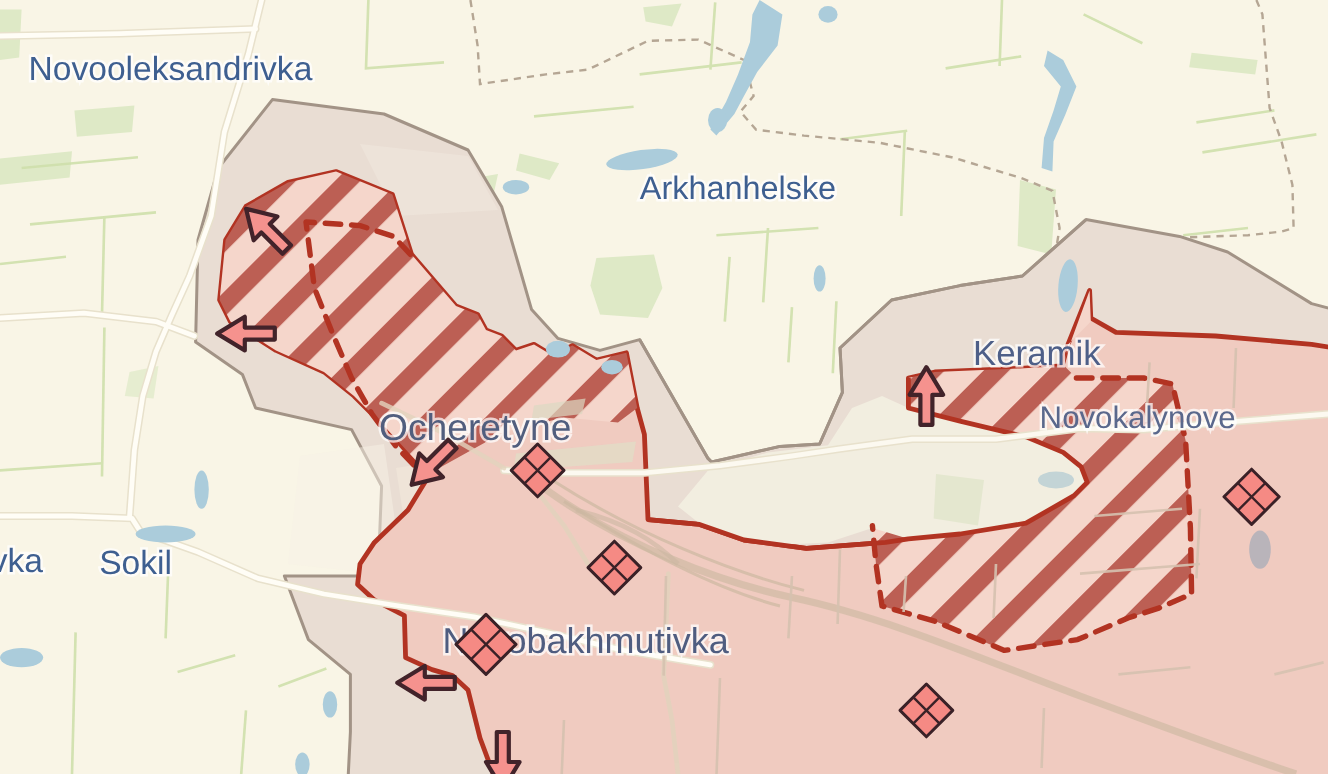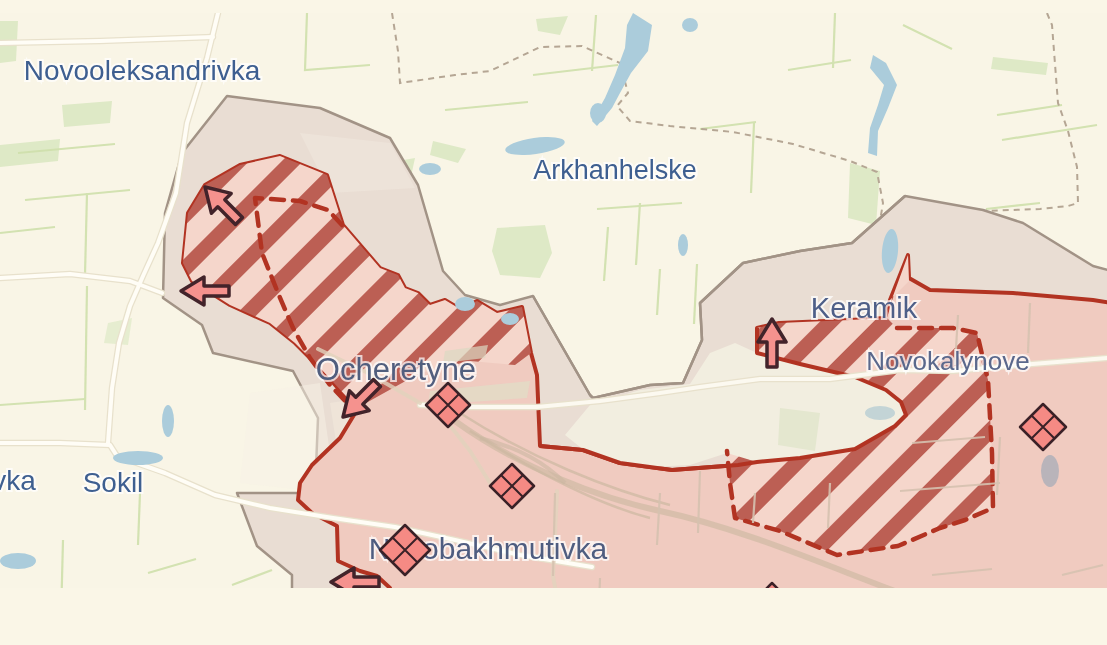--- a/index.html
+++ b/index.html
@@ -1,17 +1,17 @@
 <!DOCTYPE html>
 <html><head>
 <meta charset="utf-8">
 <style>
   html,body{margin:0;padding:0;background:#faf6e7;}
-  #stage{position:relative;width:1107px;height:575px;overflow:hidden;background:#f9f5e6;
-         font-family:"Liberation Sans",sans-serif;margin-top:13px;}
+  #stage{position:relative;width:1107px;height:645px;overflow:hidden;background:#f9f5e6;
+         font-family:"Liberation Sans",sans-serif;}
   #map-svg{position:absolute;left:0;top:0;}
   .place-label{paint-order:stroke;stroke:rgba(255,255,255,0.72);stroke-width:4px;
                font-family:"Liberation Sans",sans-serif;}
 </style>
 </head>
 <body>
 
 <div id="stage">
 <svg id="map-svg" width="1107" height="645" viewBox="0 0 1107 645" xmlns="http://www.w3.org/2000/svg">
   <defs>

